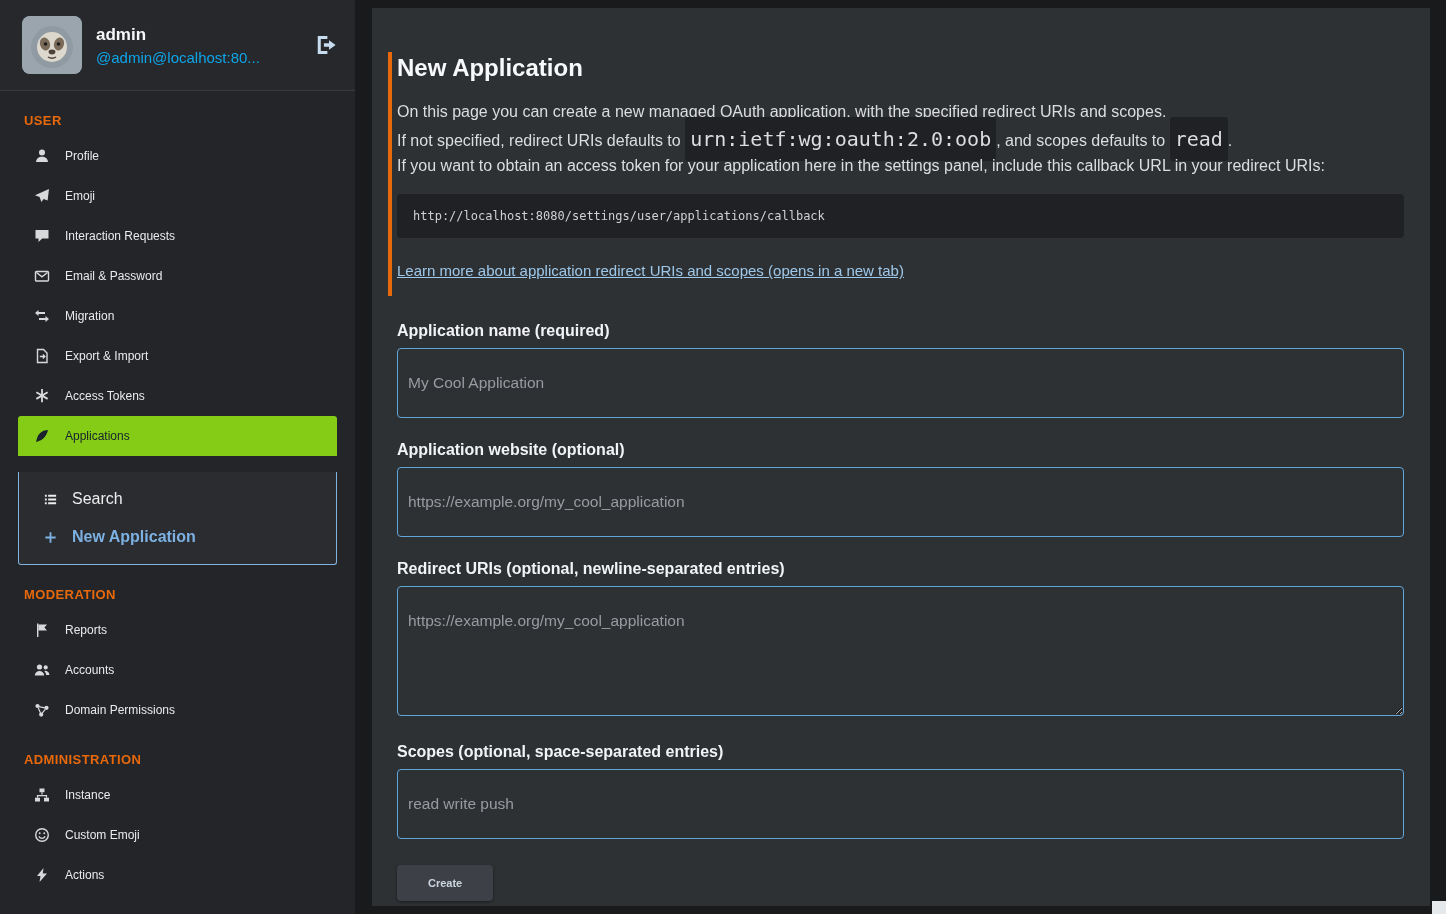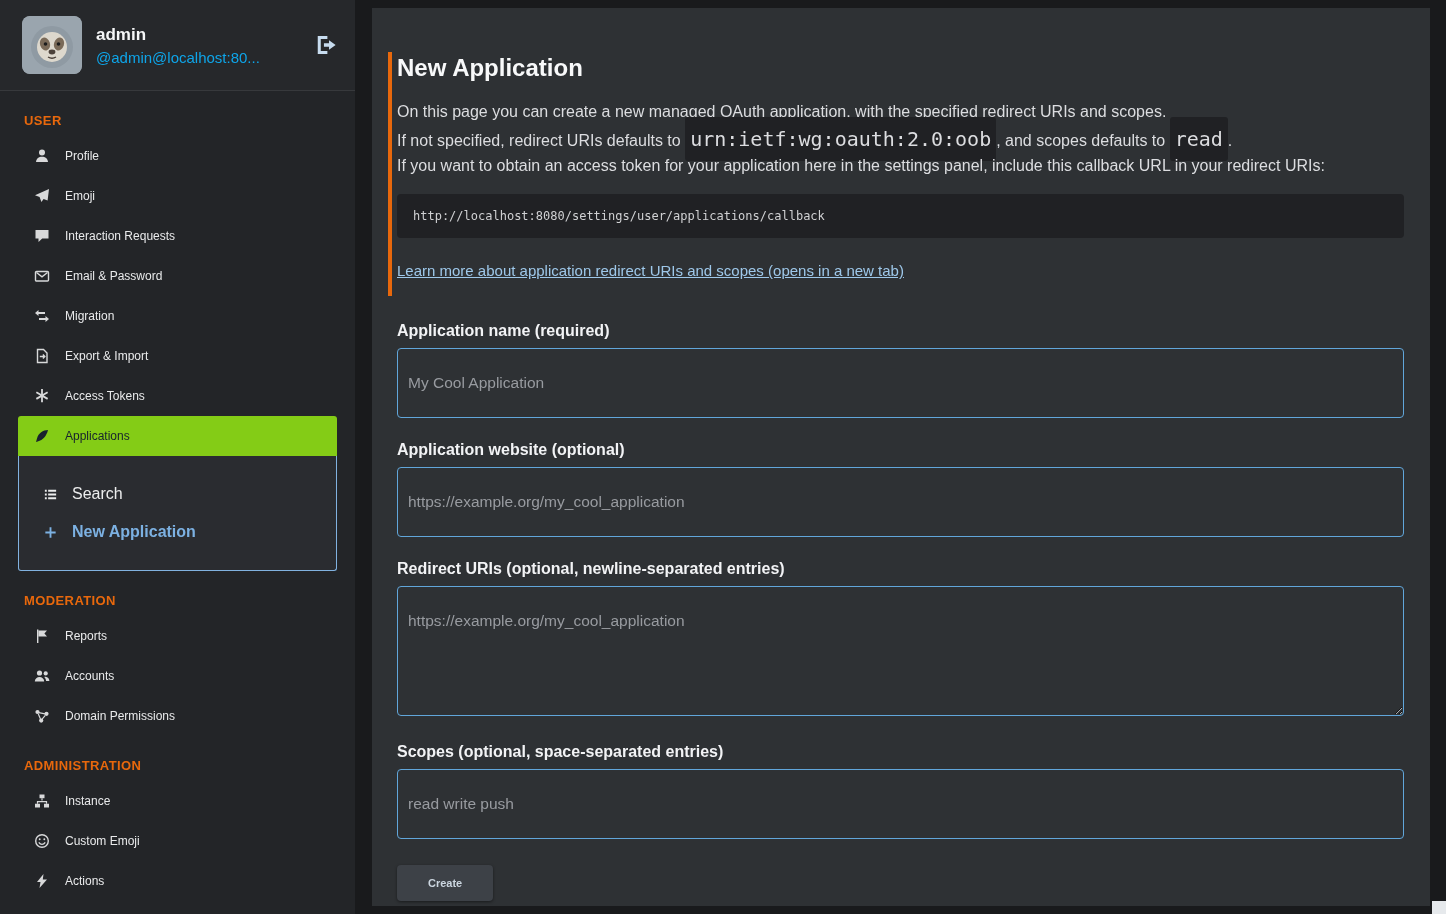--- a/index.html
+++ b/index.html
@@ -36,21 +36,21 @@
     border-radius:3px; cursor:pointer;
   }
   .nav-item .ico { width:20px; flex:none; display:flex; justify-content:center; color:#d8d9da; }
   .nav-item.active {
     background:#84cc16; color:#17222e; font-weight:normal;
     border-radius:3px 3px 0 0;
   }
   .nav-item.active .ico { color:#17222e; }
   .submenu {
     border:1px solid #81b2e0; border-top:none; background:#2a2c30;
-    border-radius:0 0 3px 3px; padding:19px 0; margin:0 0 4px 0; list-style:none;
+    border-radius:0 0 3px 3px; padding:8px 0; margin:16px 0 4px 0; list-style:none;
   }
   .sub-item {
     display:flex; align-items:center; gap:13px;
     padding:10px 14px 10px 22px; font-size:16px; color:#eceded; cursor:pointer;
   }
   .sub-item .ico { width:18px; flex:none; display:flex; justify-content:center; }
   .sub-item.active { color:#7cb1e2; font-weight:bold; }
 
   
   .main { flex:1; position:relative; background:#191a1c; }

